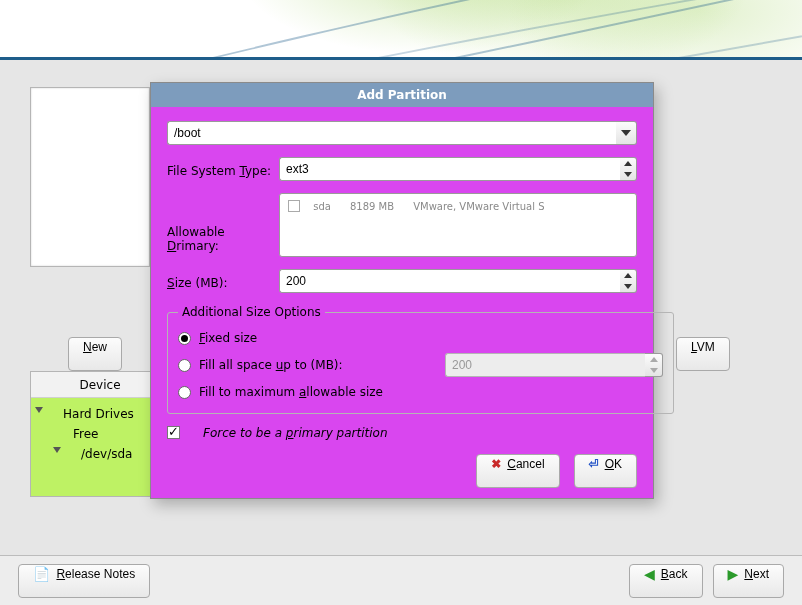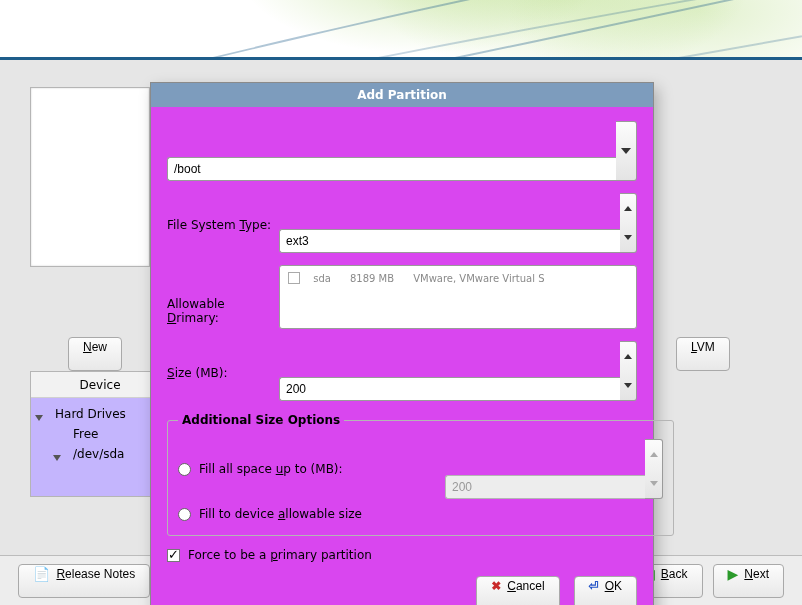--- a/index.html
+++ b/index.html
@@ -85,31 +85,31 @@
   }
   .u { text-decoration: underline; }
 
   .btn-new { position: absolute; top: 274px; left: 68px; }
   .btn-lvm { position: absolute; top: 274px; left: 676px; }
 
   .tree-panel {
     position: absolute;
     top: 308px; left: 30px;
     width: 140px; height: 126px;
-    background: #c4b5fd;
+    background: #bef264;
     border: 1px solid #b5b5b5;
   }
   .tree-header {
     height: 26px; line-height: 26px;
     text-align: center;
     border-bottom: 1px solid #d0d0d0;
     background: #f2f2f2;
   }
   .tree-body { padding: 6px 6px 6px 4px; }
-  .tree-row { padding: 3px 0; display:flex; align-items:flex-end; gap:12px; }
+  .tree-row { padding: 3px 0; display:flex; align-items:flex-start; gap:20px; }
   .tri { width:0;height:0;border-left:4px solid transparent;border-right:4px solid transparent;border-top:6px solid #555; }
   .indent1 { padding-left: 18px; }
   .indent2 { padding-left: 38px; }
 
   .raid-row {
     position: absolute;
     top: 506px; left: 20px;
     display: flex; align-items: center; gap: 6px;
   }
   .chk {
@@ -161,21 +161,20 @@
   .form-label { width: 112px; padding-top: 4px; }
   .form-field { flex: 1; }
 
   .textin {
     width: 100%; height: 24px;
     padding: 2px 6px;
     border: 1px solid #9a9a9a;
     border-radius: 3px;
     background: #fff;
     font-size: 12px;
-    margin-top: 36px;
   }
   .combo { display:flex; }
   .combo .textin { border-top-right-radius:0; border-bottom-right-radius:0; border-right:none; }
   .combo .drop {
     width: 22px;
     border: 1px solid #9a9a9a;
     border-left: none;
     background: linear-gradient(#fcfcfc,#e4e4e4);
     border-top-right-radius: 3px; border-bottom-right-radius: 3px;
     display:flex; align-items:center; justify-content:center;
@@ -207,37 +206,37 @@
     width:12px;height:12px;border:1px solid #aaa;display:inline-block;
     margin-right:10px;vertical-align:-2px;
   }
 
   fieldset.adds {
     border: 1px solid #b5b5b5;
     border-radius: 3px;
     padding: 8px 10px 10px;
     margin: 0 0 8px 0;
   }
-  fieldset.adds legend { padding: 0 4px; font-weight: bold; }
+  fieldset.adds legend { padding: 0 4px; }
   .radio-row { display:flex; align-items:center; gap:8px; padding:4px 0; }
   .radio {
     width:13px;height:13px;border:1px solid #666;border-radius:50%;
     background:#fff;position:relative;flex:none;
   }
   .radio.on::after{
     content:"";position:absolute;top:2px;left:2px;width:7px;height:7px;
     border-radius:50%;background:#000;
   }
   .disabled-in {
     width: 200px;
     border:1px solid #b5b5b5;background:#ededed;color:#999;
   }
   .disabled-ctl .tri-up, .disabled-ctl .tri-dn { border-bottom-color:#aaa; border-top-color:#aaa; }
 
-  .force-row { display:flex; align-items:flex-end; gap:8px; padding:4px 0 10px; }
+  .force-row { display:flex; align-items:flex-start; gap:23px; padding:4px 0 10px;font-style:italic; }
 
   .modal-buttons { display:flex; justify-content:flex-end; gap:14px; padding-top:4px; }
   .btn-cancel .xmark { color:#c92a2a; font-weight:bold; }
   .btn-ok .okmark { color:#2454c7; font-weight:bold; }
 
   .label-text { display:inline; }
 </style>
 </head>
 <body>
 
@@ -355,20 +354,24 @@
           <div>
               <span class="tri-dn"></span>
             </div>
         </div>
       </div>
     </div>
 
     <fieldset class="adds">
       <legend>Additional Size Options</legend>
 
+      <div class="radio-row">
+        <span class="radio on"></span>
+        <span><span class="u">F</span><span>ixed size</span></span>
+      </div>
 
       <div class="radio-row">
         <span class="radio"></span>
         <span style="width:238px">
           <span>Fill all space </span><span class="u">u</span><span>p to (MB):</span>
         </span>
         <span class="combo disabled-ctl" style="flex:none">
           <input class="textin disabled-in" disabled="" value="200" style="">
           <span class="updown">
             <div>
@@ -377,21 +380,21 @@
             <div>
                 <span class="tri-dn"></span>
               </div>
           </span>
         </span>
       </div>
 
       <div class="radio-row">
         <span class="radio"></span>
         <span>
-          <span>Fill to device </span><span class="u">a</span><span>llowable size</span>
+          <span>Fill to maximum </span><span class="u">a</span><span>llowable size</span>
         </span>
       </div>
     </fieldset>
 
     <div class="force-row">
       <span class="chk on"></span>
       <span>
         <span>Force to be a </span><span class="u">p</span><span>rimary partition</span>
       </span>
     </div>

